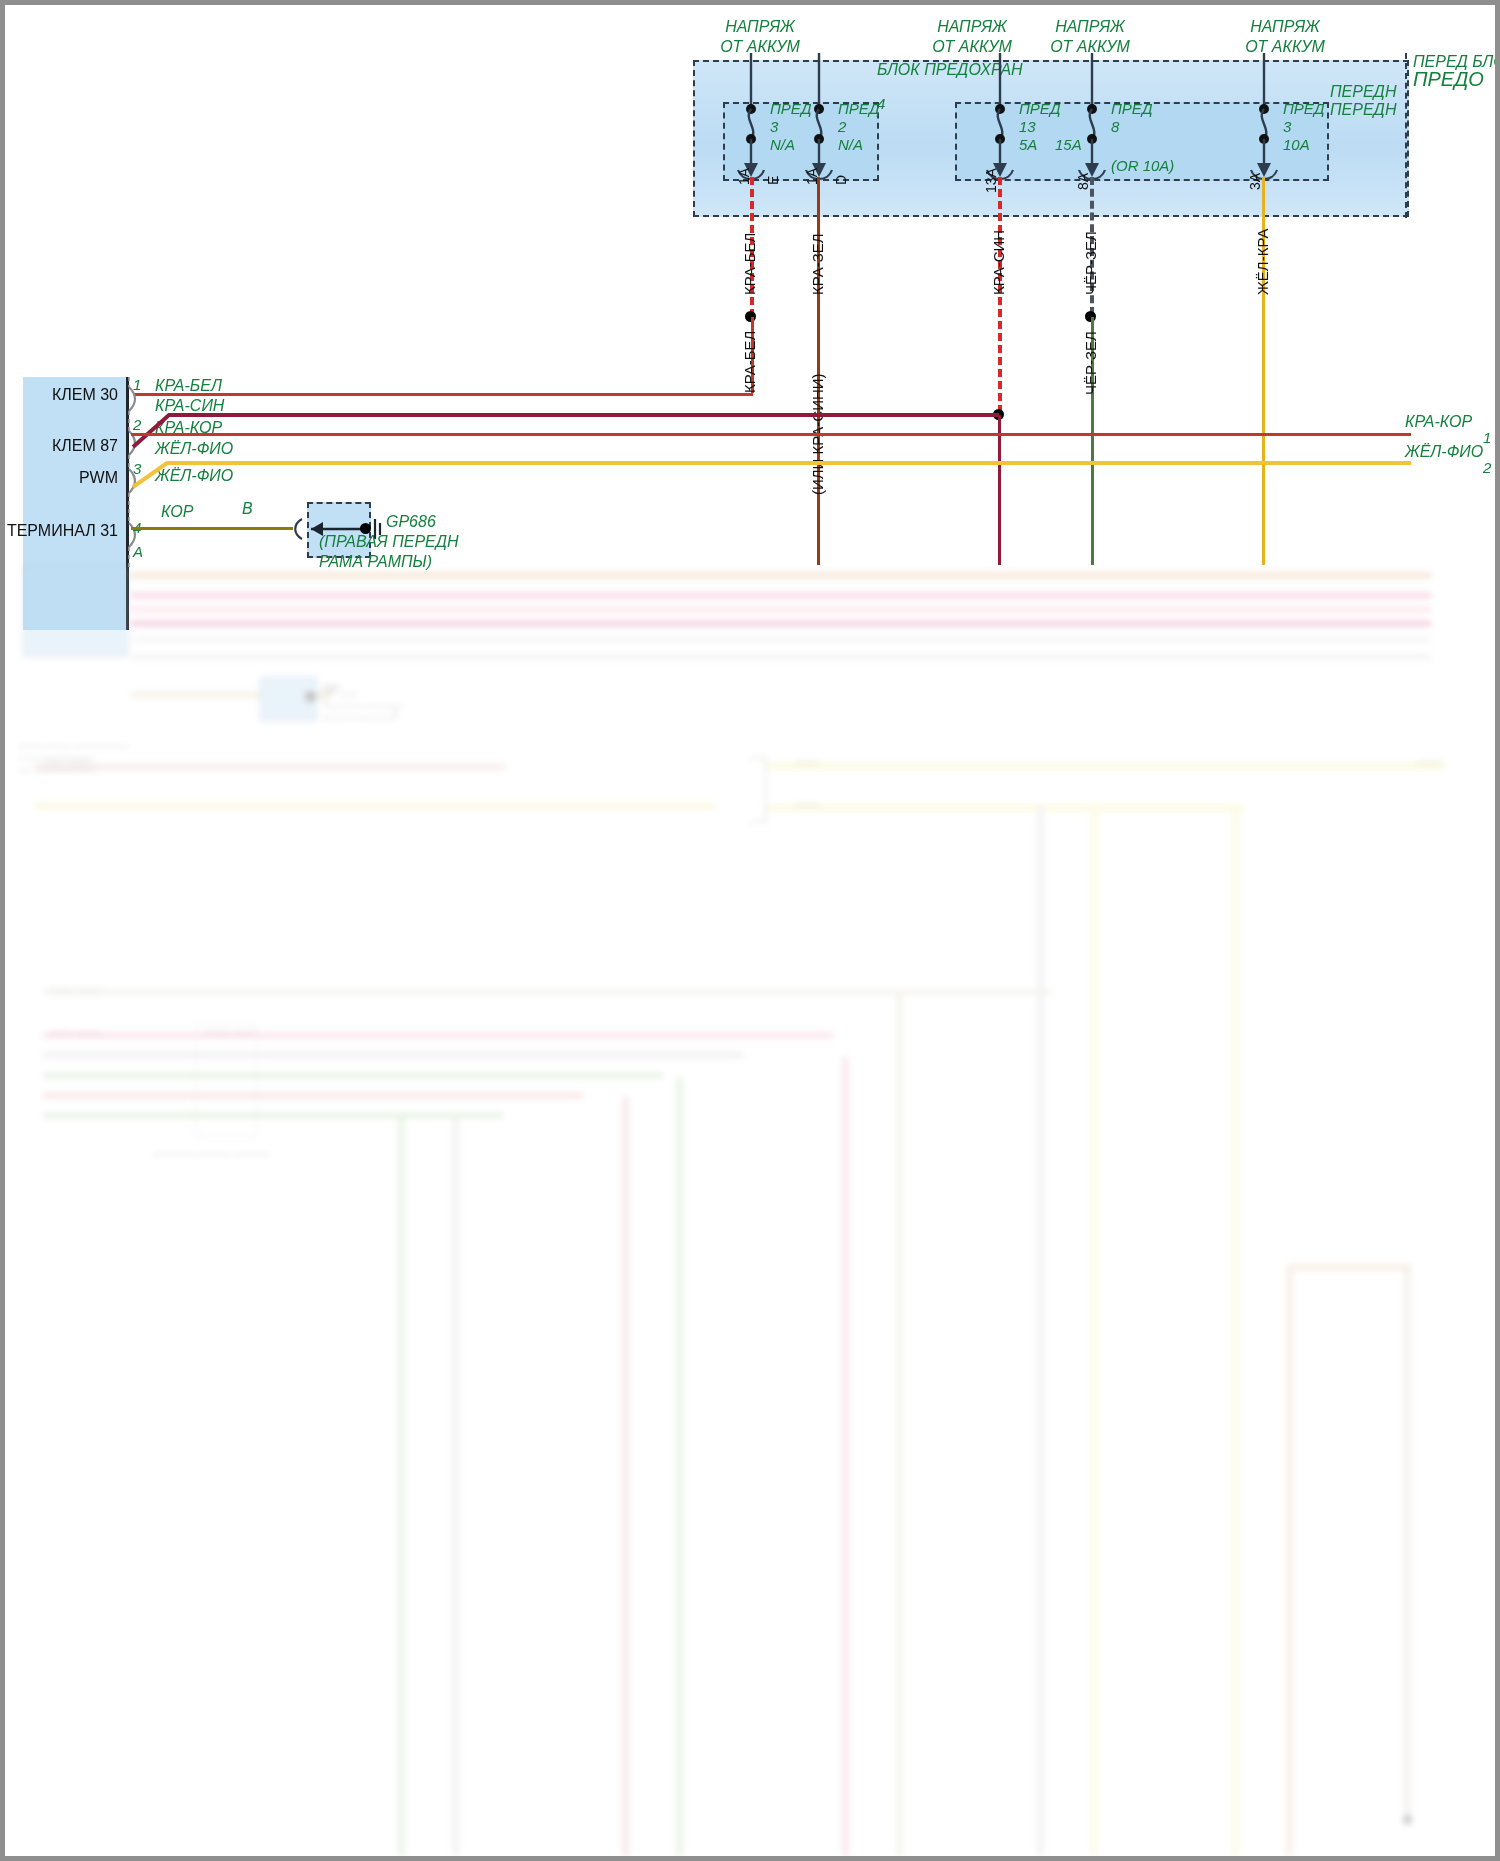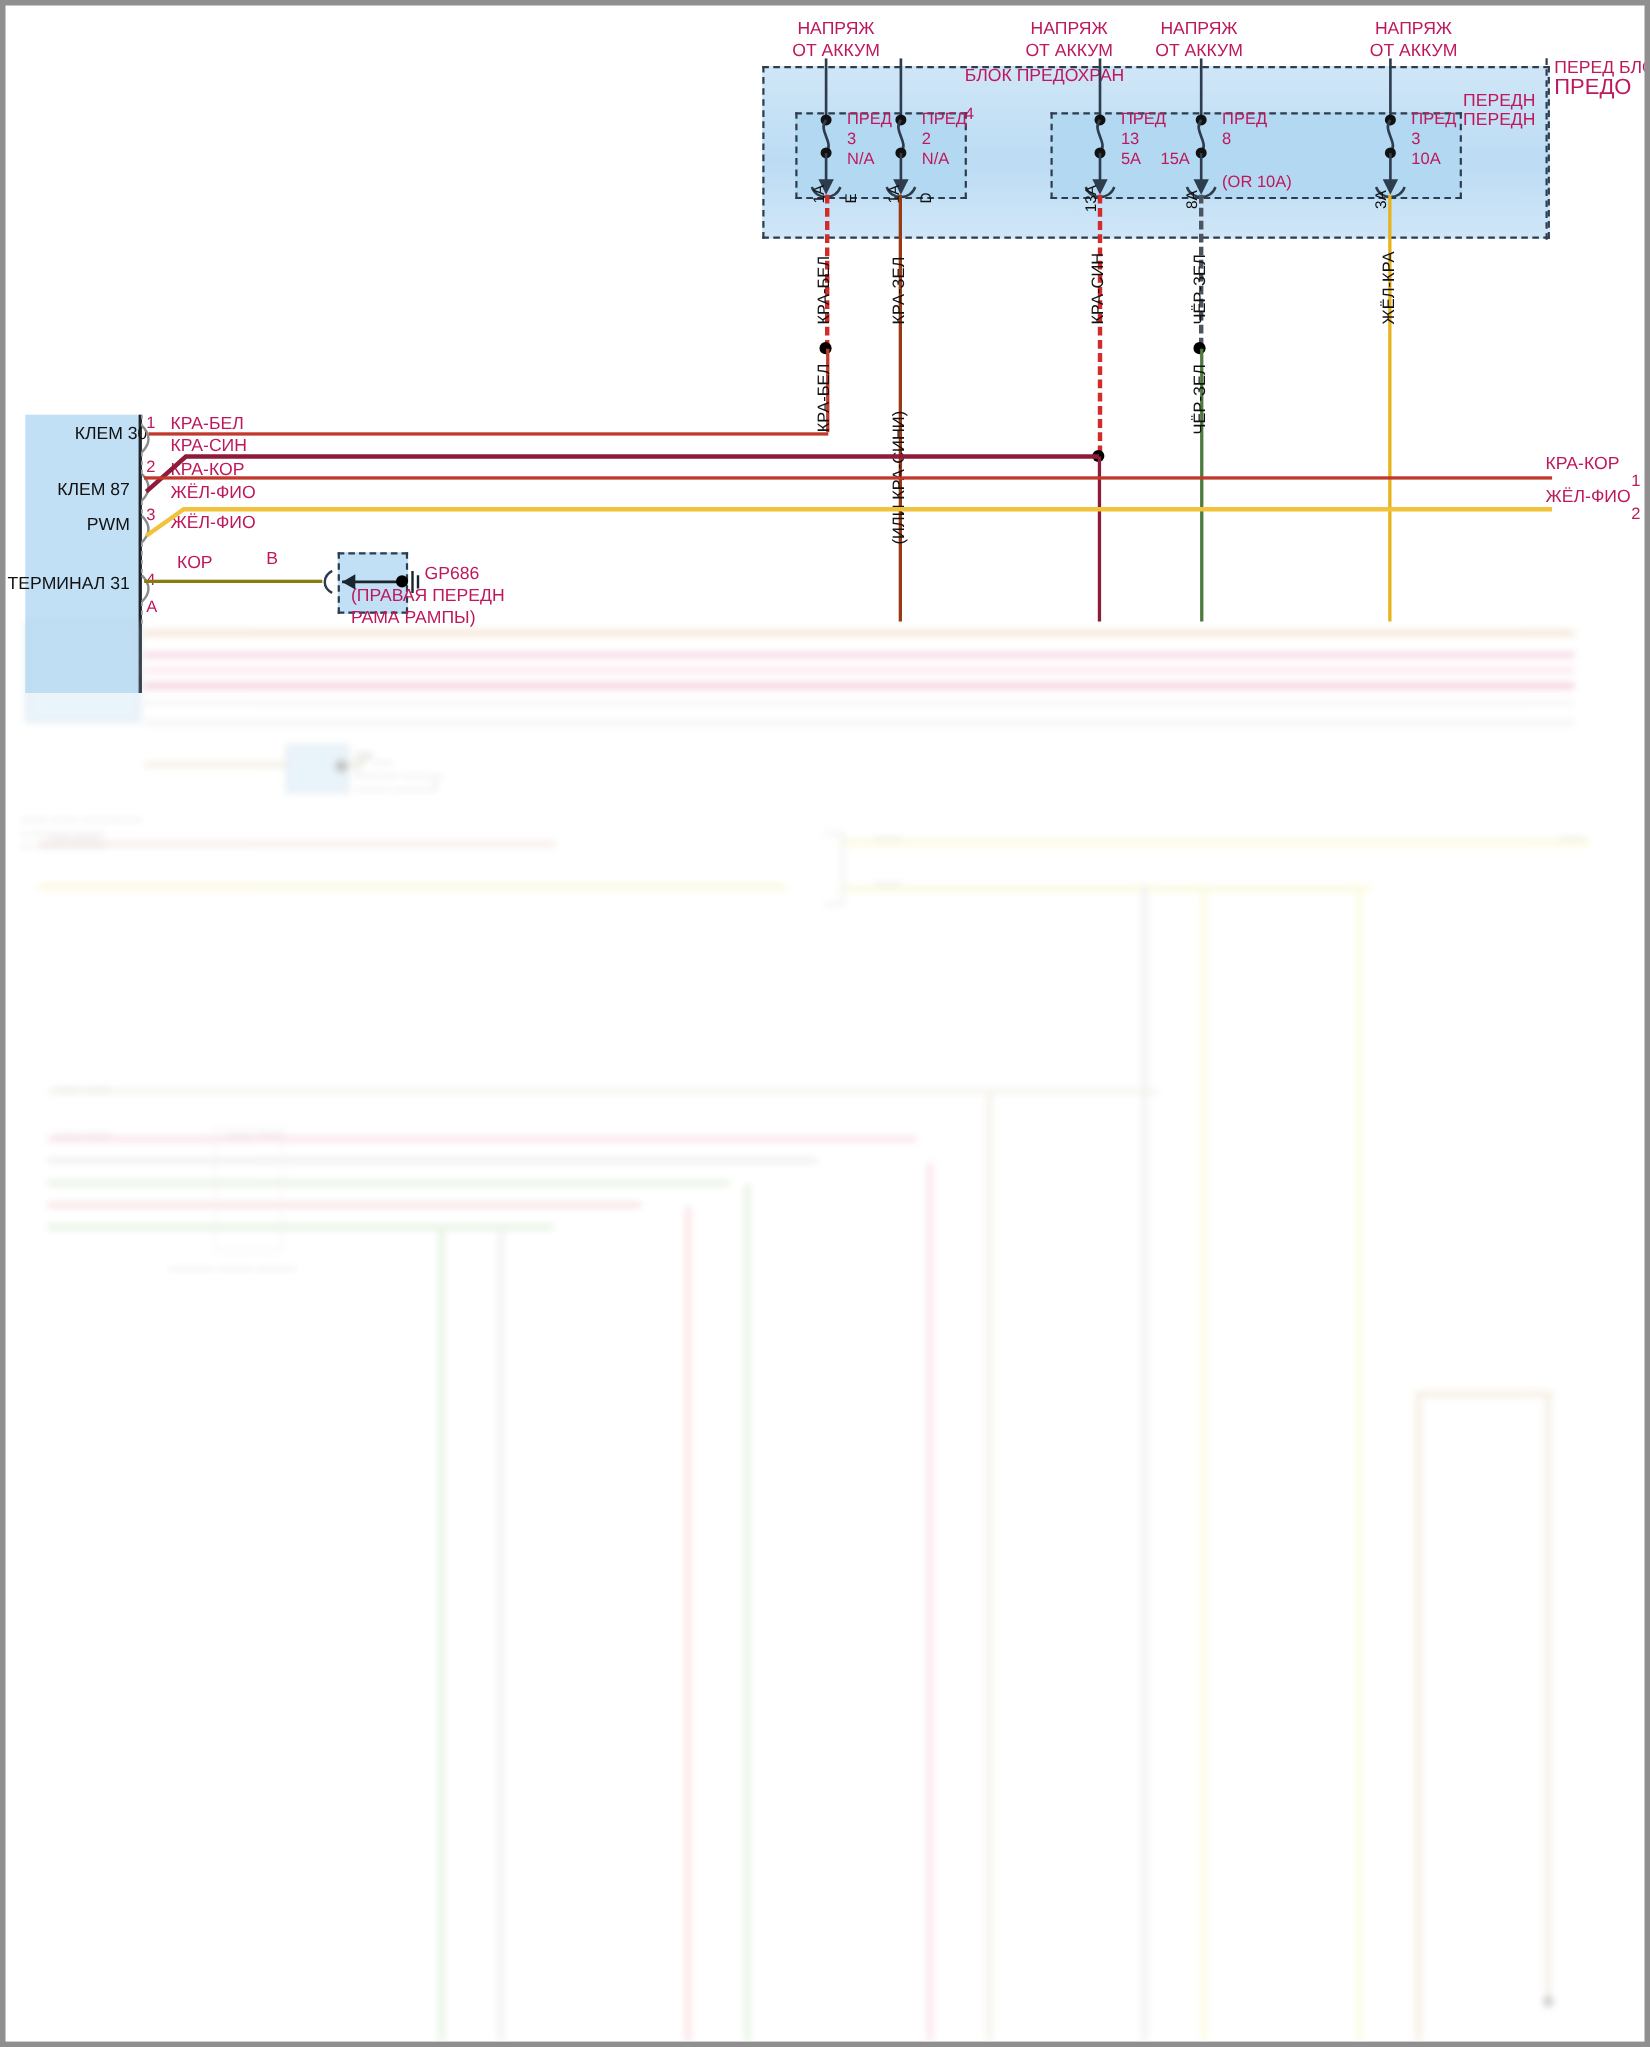--- a/index.html
+++ b/index.html
@@ -9,21 +9,21 @@
     position:relative;
     width:1500px;
     height:1861px;
     background:#ffffff;
     overflow:hidden;
     box-sizing:border-box;
     border:5px solid #8f8f8f;
   }
 
   
-  .lbl{position:absolute;white-space:pre;color:#be185d;font-size:15px;line-height:17px;}
+  .lbl{position:absolute;white-space:pre;color:#15803d;font-size:15px;line-height:17px;font-style:italic;}
   .lbl.ctr{text-align:center;}
   .vlbl{position:absolute;white-space:nowrap;color:#111;font-size:15px;
         transform-origin:0 0;transform:rotate(-90deg);}
   .hw{position:absolute;height:0;border-top-width:3px;border-top-style:solid;}
   .vw{position:absolute;width:0;border-left-width:3px;border-left-style:solid;}
   .dot{position:absolute;width:11px;height:11px;border-radius:50%;background:#000;}
 
   
   .fbox-outer{
     position:absolute;
@@ -209,21 +209,21 @@
   <div class="dot" style="left:1080px; top:306px;"></div>
   <div class="vw" style="left:1086px; top:312px; height:248px; border-left-color:#4f7a3f; border-left-width:3px;"></div>
   <span class="vlbl" style="left:1077px; top:290px;">ЧЁР-ЗЕЛ</span>
   <span class="vlbl" style="left:1077px; top:390px;">ЧЁР-ЗЕЛ</span>
 
   <div class="vw" style="left:1257px; top:172px; height:388px; border-left-color:#e8b21a; border-left-width:3px;"></div>
   <span class="vlbl" style="left:1249px; top:290px;">ЖЁЛ-КРА</span>
 
   <div class="modblock" style="left:18px; top:372px; width:103px; height:253px;"></div>
 
-  <span class="modlabel" style="left:16px; top:382px; width:113px; top:381px;">КЛЕМ 30</span>
+  <span class="modlabel" style="left:0px; top:382px; width:113px; top:381px;">КЛЕМ 30</span>
   <span class="modlabel" style="left:0px; top:432px; width:113px;">КЛЕМ 87</span>
   <span class="modlabel" style="left:0px; top:463px; width:113px; top:464px;">PWM</span>
   <span class="modlabel" style="left:0px; top:517px; width:113px;">ТЕРМИНАЛ 31</span>
 
   <svg style="position:absolute;left:120px;top:372px;width:16px;height:253px;" viewBox="0 0 16 253">
     <path d="M4 10 C 12 18, 12 26, 4 34" stroke="#8b8b8b" stroke-width="2.2" fill="none"></path>
     <path d="M4 54 C 12 62, 12 70, 4 78" stroke="#8b8b8b" stroke-width="2.2" fill="none"></path>
     <path d="M4 92 C 12 100, 12 108, 4 116" stroke="#8b8b8b" stroke-width="2.2" fill="none"></path>
     <path d="M4 146 C 12 154, 12 162, 4 170" stroke="#8b8b8b" stroke-width="2.2" fill="none"></path>
     <line x1="4" y1="0" x2="4" y2="10" stroke="#9c9c9c" stroke-width="1.6" stroke-dasharray="4 4"></line>

